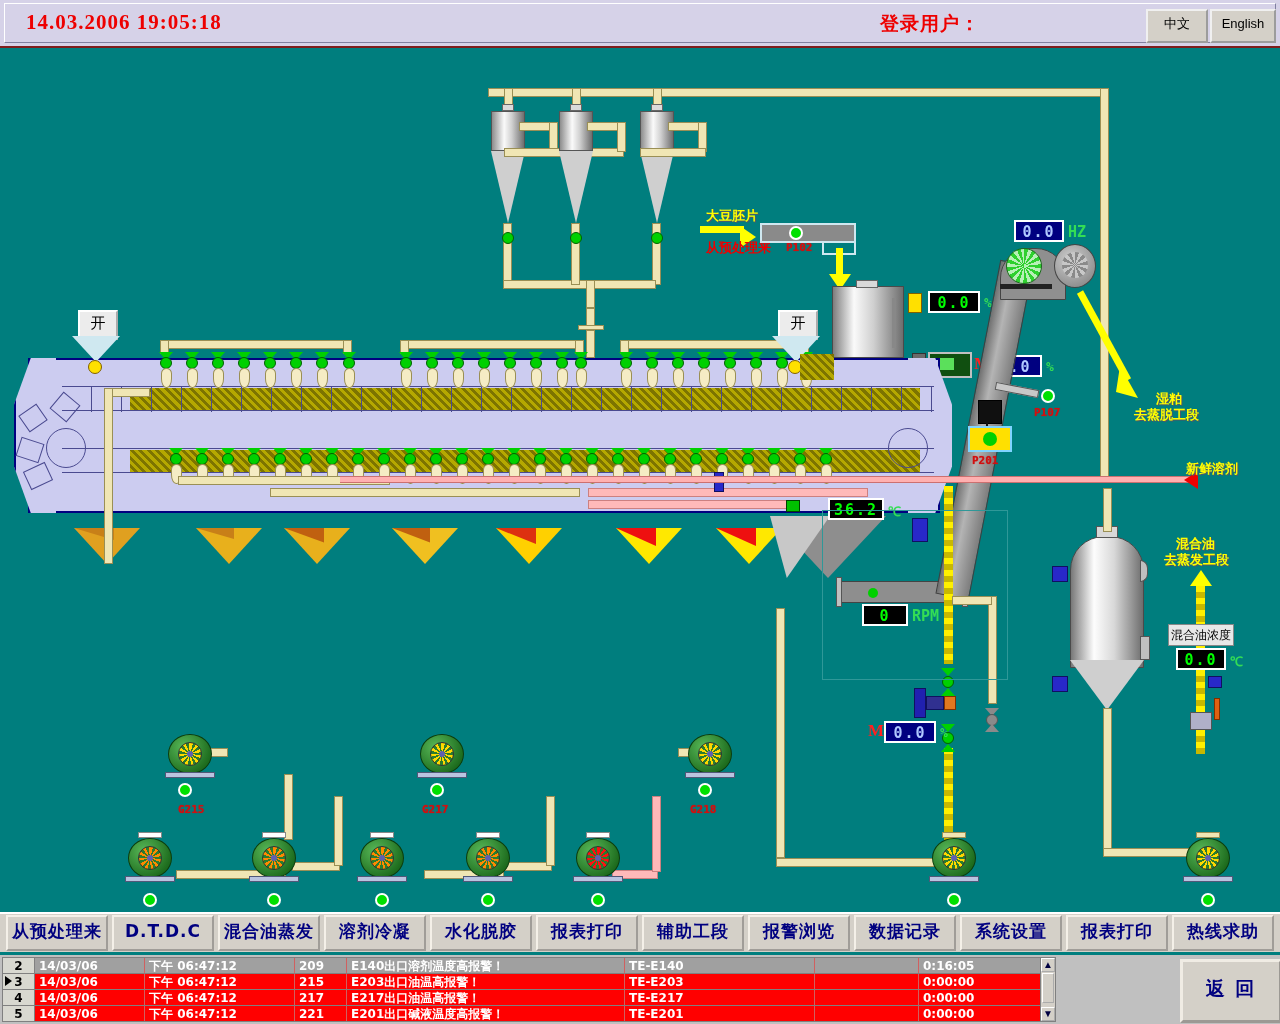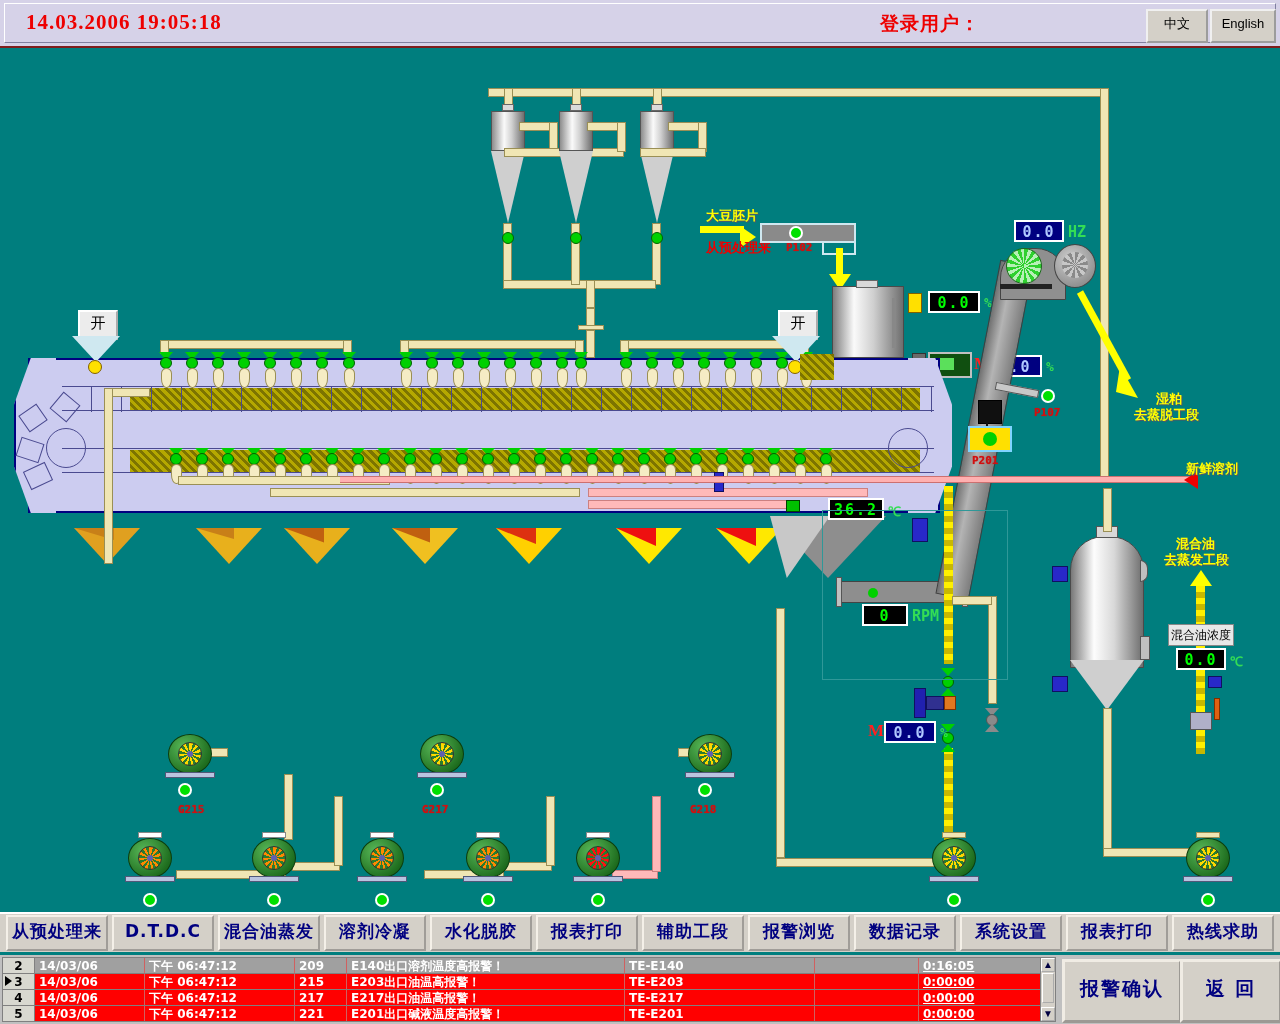--- a/index.html
+++ b/index.html
@@ -120,21 +120,21 @@
   #alarmwrap{position:absolute;left:0;top:955px;width:1280px;height:69px;background:#c0c0c0;}
   #alarmtable{position:absolute;left:2px;top:2px;width:1046px;height:65px;overflow:hidden;
               background:#fff;border:1px solid #808080;box-sizing:border-box;}
   .arow{display:flex;height:16px;line-height:16px;font-size:12px;font-weight:bold;
         font-family:"DejaVu Sans",sans-serif;color:#fff;border-bottom:1px solid #808080;box-sizing:border-box;}
   .arow .idx{width:32px;background:#d8d8d0;color:#000;text-align:center;border-right:1px solid #808080;box-sizing:border-box;position:relative;}
   .arow .c{border-right:1px solid #d06060;box-sizing:border-box;padding-left:4px;overflow:hidden;white-space:nowrap;}
   .arow.ack{background:#a0a0a0;}
   .arow.act{background:#ff0000;}
   .c1{width:110px;} .c2{width:150px;} .c3{width:52px;} .c4{width:278px;}
-  .c5{width:190px;} .c6{width:104px;} .c7{width:126px;text-decoration:underline;}
+  .c5{width:190px;} .c6{width:104px;} .c7{width:126px;}
   .cursor-mark{position:absolute;left:2px;top:2px;width:0;height:0;border-top:5px solid transparent;
         border-bottom:5px solid transparent;border-left:7px solid #000;}
   #scrollbar{position:absolute;left:1040px;top:2px;width:16px;height:65px;background:#d4d0c8;border:1px solid #808080;box-sizing:border-box;}
   .sb-arrow{position:absolute;left:0;width:14px;height:14px;background:#d4d0c8;border:1px outset #fff;
         box-sizing:border-box;text-align:center;line-height:11px;font-size:10px;color:#000040;cursor:pointer;}
   .sb-thumb{position:absolute;left:1px;top:15px;width:12px;height:30px;background:#d4d0c8;border:1px outset #fff;box-sizing:border-box;}
   .ackbtn{position:absolute;top:4px;height:58px;background:#d4d0c8;border:3px outset #f0ece4;
         color:#000080;font-size:19px;font-weight:bold;text-align:center;line-height:52px;cursor:pointer;
         font-family:"DejaVu Sans",sans-serif;letter-spacing:2px;}
   #btn-ack{left:1062px;width:114px;}
@@ -841,15 +841,14 @@
         <div class="c c5">TE-E201</div>
         <div class="c c6"></div>
         <div class="c c7">0:00:00</div>
       </div>
     </div>
   <div id="scrollbar">
     <div class="sb-arrow" style="top:0;">▲</div>
     <div class="sb-thumb"></div>
     <div class="sb-arrow" style="bottom:0;">▼</div>
   </div>
-  <div class="ackbtn" id="btn-ack">报警确认</div>
   <div class="ackbtn" id="btn-back">返 回</div>
 </div>
 
 </body></html>

